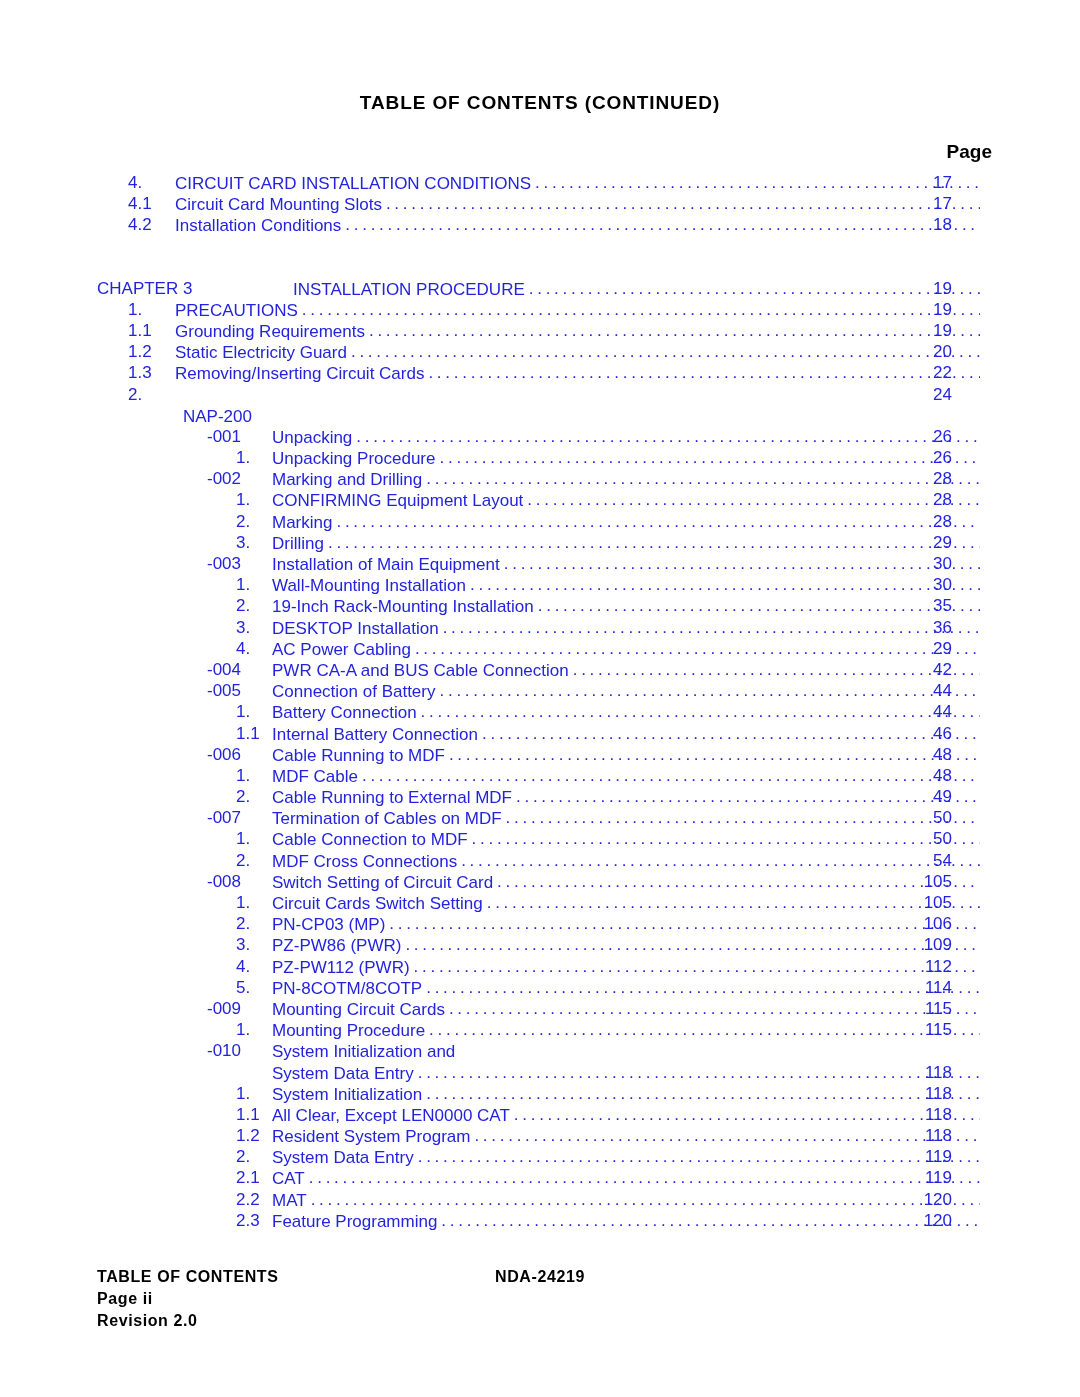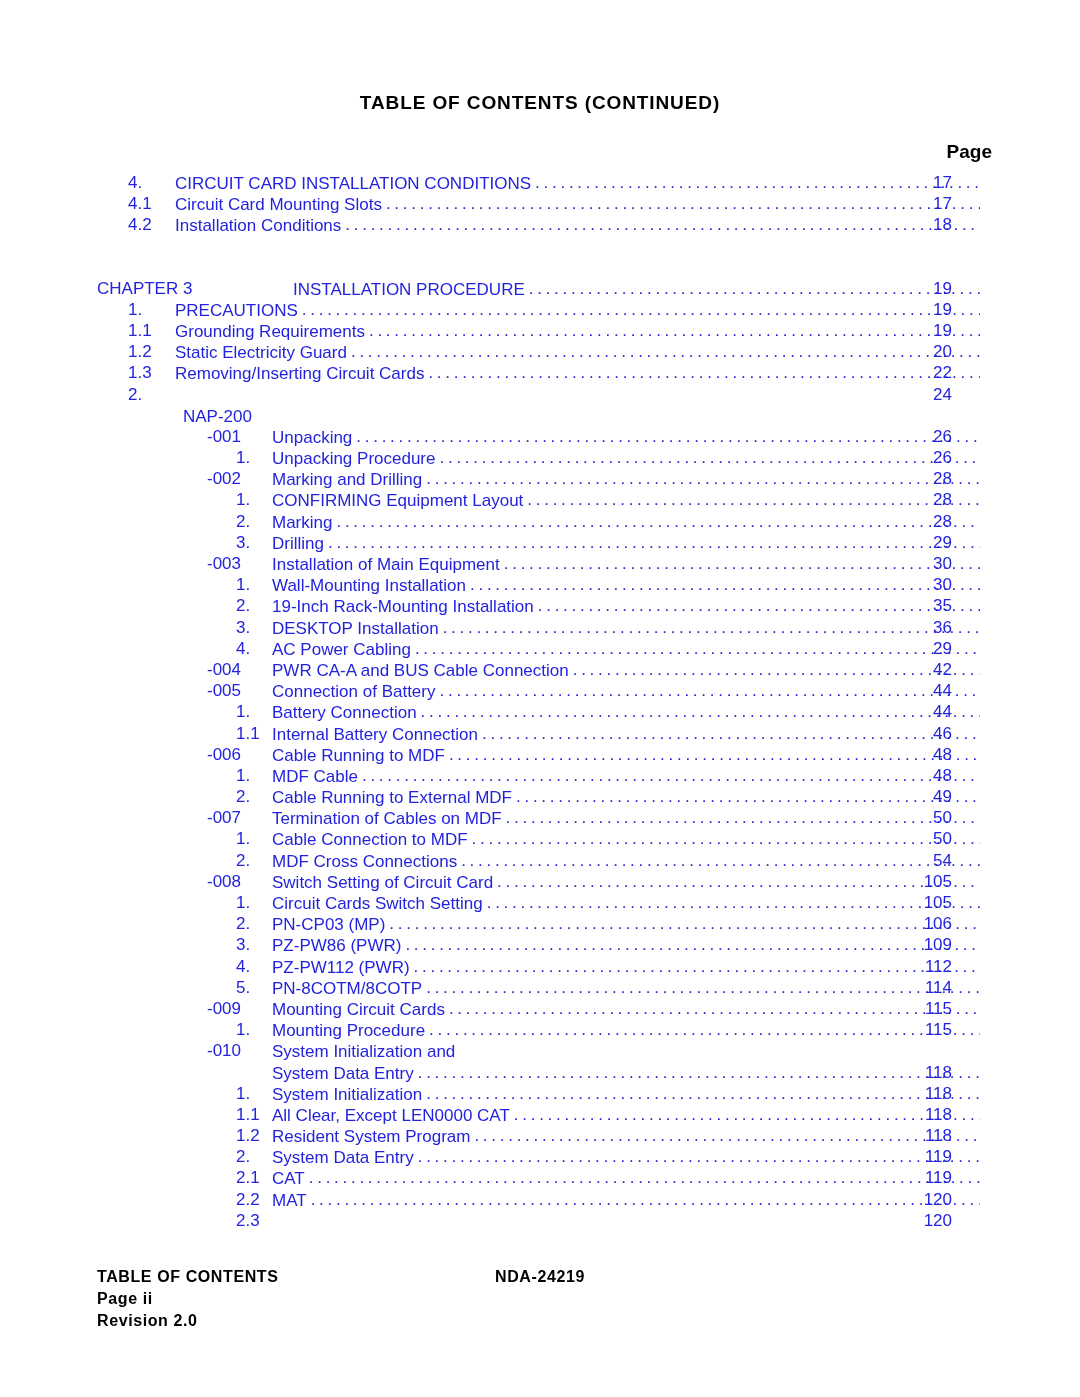--- a/index.html
+++ b/index.html
@@ -518,20 +518,24 @@
       <div class="toc-row lvl-sub">
         <span class="num">2.2</span>
         <span class="lbl-wrap">
           <span class="lbl">MAT</span>
           <span class="leader"></span>
         </span>
         <span class="pgbox">120</span>
       </div>
       <div class="toc-row lvl-sub">
         <span class="num">2.3</span>
+        <span class="lbl-wrap">
+          <span class="lbl">Feature Programming</span>
+          <span class="leader"></span>
+        </span>
         <span class="pgbox">120</span>
       </div>
     </div>
 
   <div class="footer">
     <div class="f-row">
       <span>TABLE OF CONTENTS</span>
       <span class="f-doc">NDA-24219</span>
     </div>
     <div class="f-row">Page ii</div>

